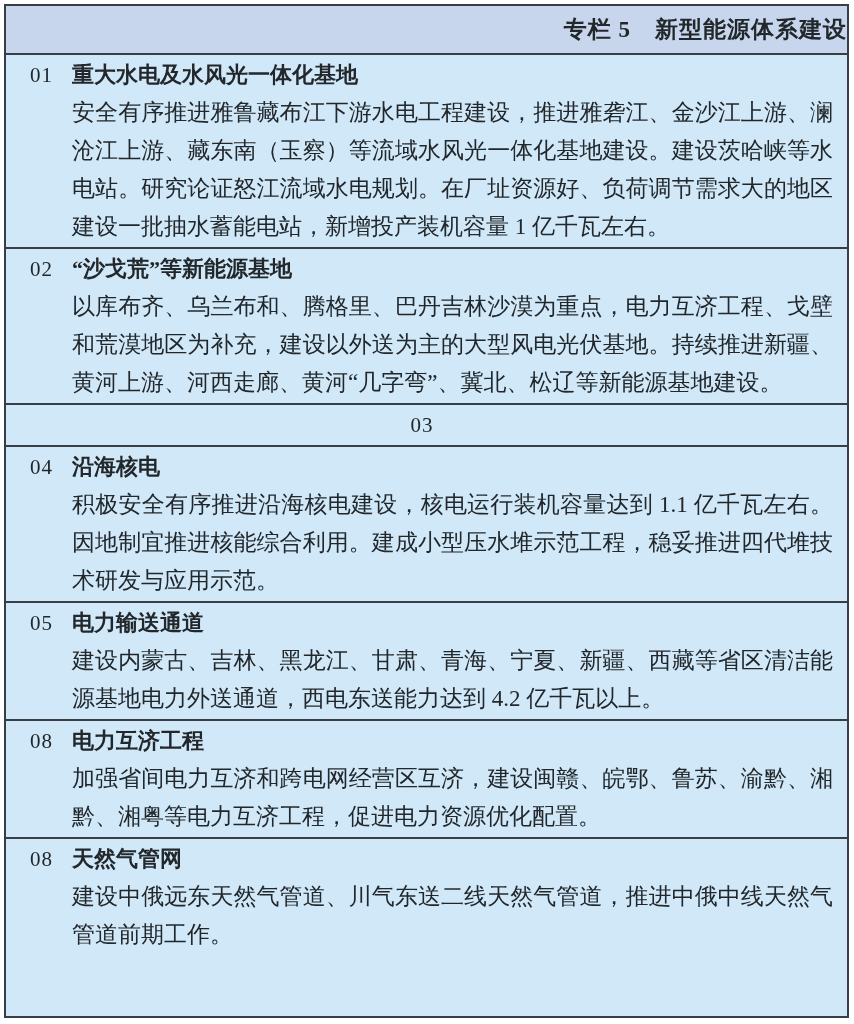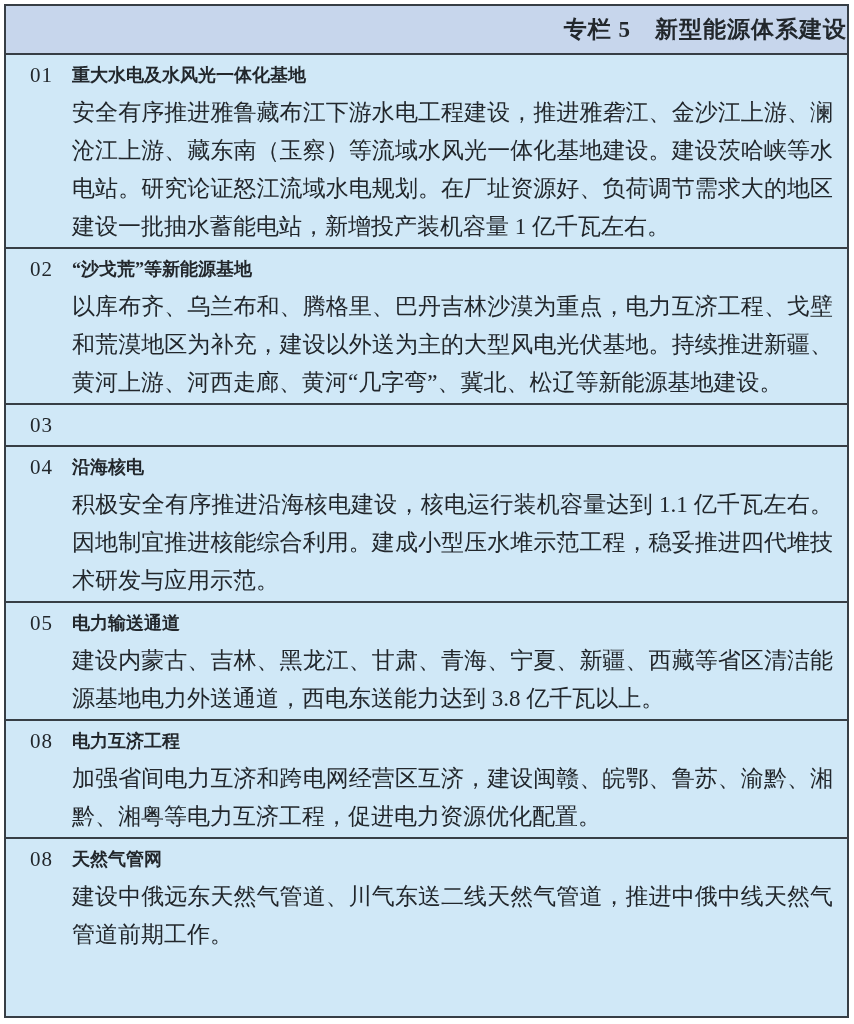--- a/index.html
+++ b/index.html
@@ -32,30 +32,31 @@
     font-size: 23px;
     font-weight: bold;
     letter-spacing: 1px;
   }
   .section {
     border-top: 2px solid var(--border);
     background: var(--body-bg);
     display: flex;
     align-items: flex-start;
     padding: 1px 14px 1px 24px;
+    justify-content: center;
   }
   .num {
     flex: 0 0 42px;
     font-size: 21px;
     line-height: 38px;
     letter-spacing: 1px;
   }
   .content { flex: 1; min-width: 0; }
   .heading {
-    font-size: 18px;
+    font-size: 22px;
     font-weight: bold;
     line-height: 38px;
   }
   .para {
     font-size: 23px;
     line-height: 38px;
     text-align: justify;
     text-justify: inter-ideograph;
   }
 </style>
@@ -90,21 +91,21 @@
     <div class="content">
       <div class="heading">沿海核电</div>
       <p class="para">积极安全有序推进沿海核电建设，核电运行装机容量达到 1.1 亿千瓦左右。因地制宜推进核能综合利用。建成小型压水堆示范工程，稳妥推进四代堆技术研发与应用示范。</p>
     </div>
   </div>
 
   <div class="section">
     <div class="num">05</div>
     <div class="content">
       <div class="heading">电力输送通道</div>
-      <p class="para">建设内蒙古、吉林、黑龙江、甘肃、青海、宁夏、新疆、西藏等省区清洁能源基地电力外送通道，西电东送能力达到 3.8 亿千瓦以上。</p>
+      <p class="para">建设内蒙古、吉林、黑龙江、甘肃、青海、宁夏、新疆、西藏等省区清洁能源基地电力外送通道，西电东送能力达到 4.2 亿千瓦以上。</p>
     </div>
   </div>
 
   <div class="section">
     <div class="num">08</div>
     <div class="content">
       <div class="heading">电力互济工程</div>
       <p class="para">加强省间电力互济和跨电网经营区互济，建设闽赣、皖鄂、鲁苏、渝黔、湘黔、湘粤等电力互济工程，促进电力资源优化配置。</p>
     </div>
   </div>

